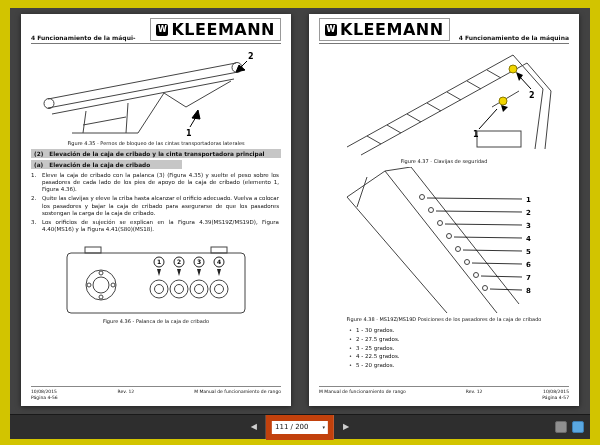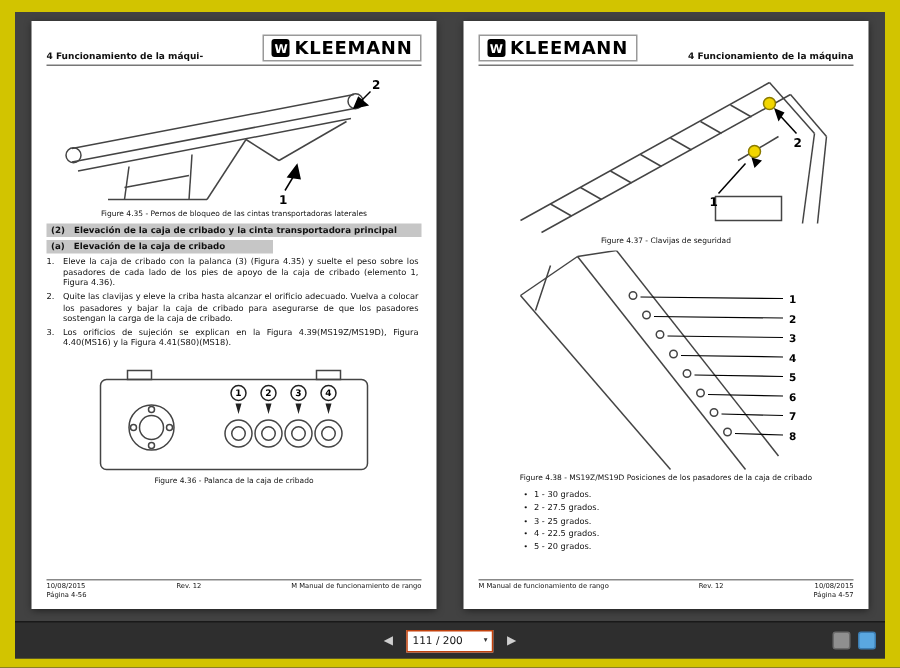--- a/index.html
+++ b/index.html
@@ -5,37 +5,37 @@
   html,body{margin:0;padding:0;}
   body{width:600px;height:445px;font-family:"DejaVu Sans",sans-serif;overflow:hidden;background:#d2c400;}
   .frame{width:600px;height:445px;box-sizing:border-box;padding:8px 10px 6px 10px;}
   .viewer{width:100%;height:100%;background:#424242;display:flex;flex-direction:column;box-sizing:border-box;}
   .spread{flex:1;display:flex;justify-content:center;align-items:flex-start;gap:18px;padding-top:6px;}
   .page{width:270px;height:392px;background:#fff;box-shadow:0 1px 5px rgba(0,0,0,.55);box-sizing:border-box;padding:7px 10px;position:relative;color:#111;}
   .page-header{display:flex;justify-content:space-between;align-items:flex-end;border-bottom:1px solid #777;padding-bottom:2px;height:20px;}
   .hdr-text{font-size:6px;font-weight:bold;white-space:nowrap;}
   .logo{display:inline-flex;align-items:center;gap:3px;border:1px solid #999;padding:1px 5px;background:#fff;}
   .logo-mark{width:12px;height:12px;background:#000;color:#fff;font-weight:bold;font-size:8px;display:flex;align-items:center;justify-content:center;border-radius:2px;}
-  .logo-name{font-size:12px;font-weight:bold;letter-spacing:.5px;color:#000;text-align:right;}
+  .logo-name{font-size:16px;font-weight:bold;letter-spacing:.5px;color:#000;text-align:right;}
   .fig{display:flex;justify-content:center;margin-top:3px;}
   .caption{font-size:5px;text-align:center;margin:1px 0 3px;color:#111;}
   .hbar{background:#c6c6c6;font-size:5.8px;font-weight:bold;display:flex;gap:6px;padding:1.5px 3px;margin:2px 0;}
   .hbar.sub{width:58%;}
   .item{display:flex;gap:4px;font-size:5.5px;line-height:1.3;margin:2.5px 0;padding-right:2px;text-align:justify;}
   .item .num{min-width:7px;font-weight:normal;}
   .bullets{margin:4px 0 0 30px;}
   .bullet{font-size:5.5px;line-height:1.6;display:flex;gap:4px;align-items:baseline;}
   .bullet::before{content:"•";font-size:5px;}
   .pfooter{position:absolute;left:10px;right:10px;bottom:5px;border-top:1px solid #888;padding-top:1.5px;display:flex;justify-content:space-between;font-size:4.5px;line-height:1.35;}
   .pfooter .c{text-align:center;}
   .pfooter .r{text-align:right;}
   .toolbar{height:24px;background:#2e2e2e;border-top:1px solid #191919;position:relative;display:flex;align-items:center;flex:0 0 24px;}
   .tb-center{position:absolute;left:50%;transform:translateX(-50%);display:flex;align-items:center;gap:5px;}
   .tb-btn{background:none;border:none;color:#cfcfcf;font-size:8px;line-height:1;padding:2px 4px;cursor:pointer;font-family:"DejaVu Sans",sans-serif;}
-  .page-box{background:#fff;border:1px solid #c2410c;height:13px;min-width:50px;display:flex;align-items:center;justify-content:space-between;padding:0 3px;gap:4px;cursor:text;}
+  .page-box{background:#fff;border:6px solid #c2410c;height:13px;min-width:50px;display:flex;align-items:center;justify-content:space-between;padding:0 3px;gap:4px;cursor:text;}
   .page-text{font-size:7px;color:#111;white-space:nowrap;}
   .caret{font-size:5px;color:#333;}
   .tb-right{position:absolute;right:6px;display:flex;gap:5px;align-items:center;}
   .tb-icon{width:12px;height:12px;border-radius:2px;cursor:pointer;box-sizing:border-box;}
   .tb-icon.gray{background:#8f8f8f;border:1px solid #6a6a6a;}
   .tb-icon.blue{background:#5aa7e0;border:1px solid #3c7cb0;}
   svg text{font-family:"DejaVu Sans",sans-serif;}
   .co{font-size:8px;font-weight:bold;fill:#000;}
   .co2{font-size:7px;font-weight:bold;fill:#000;}
   .chip-num{font-size:6px;font-weight:bold;fill:#000;text-anchor:middle;}

